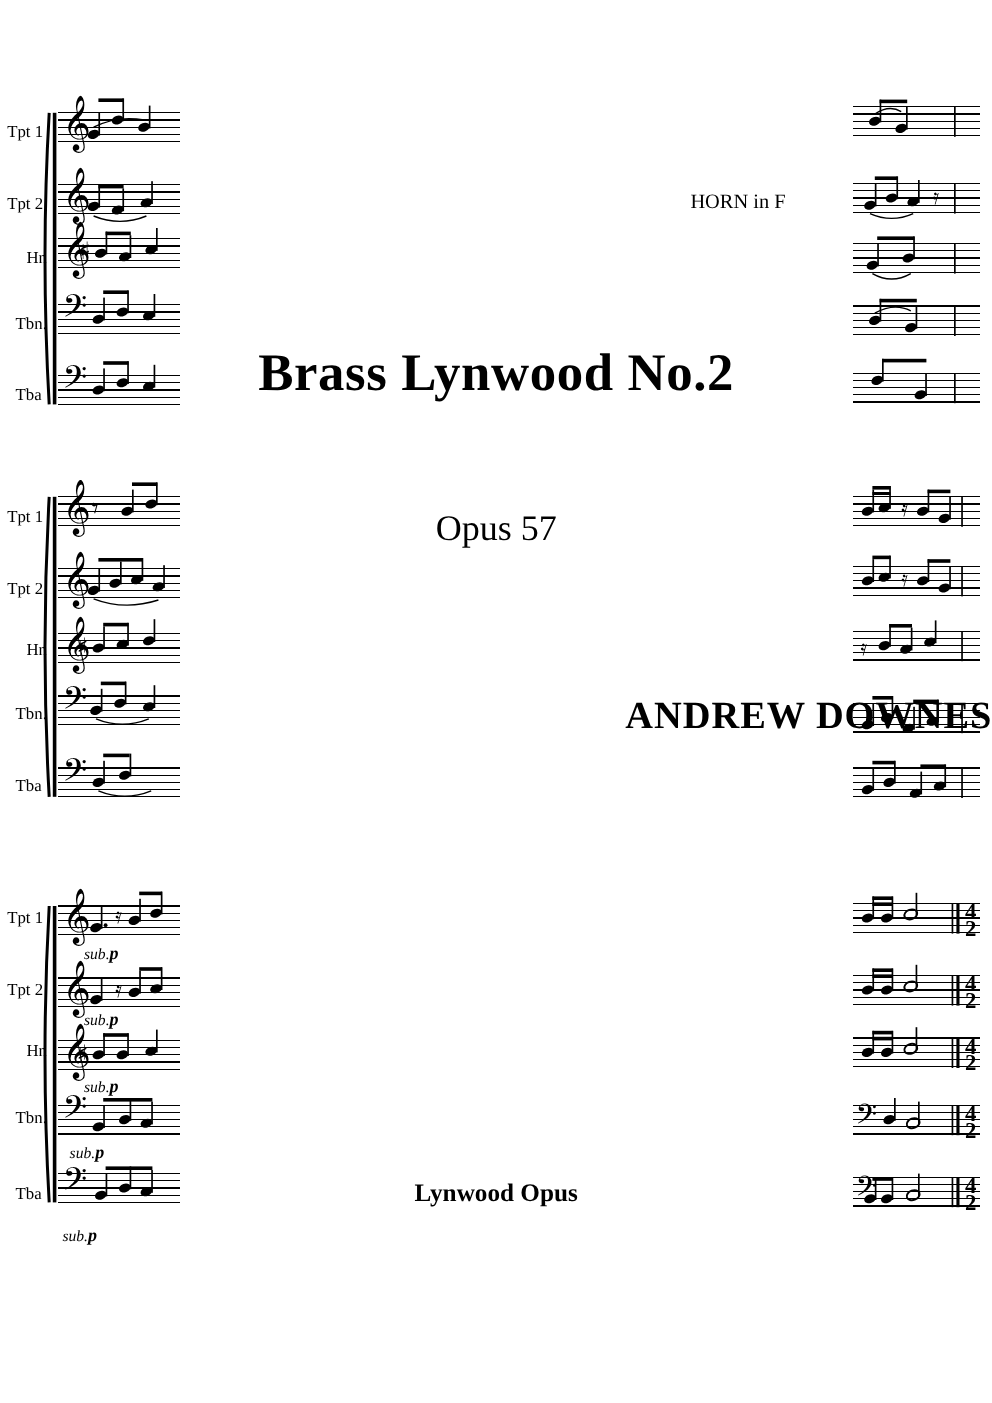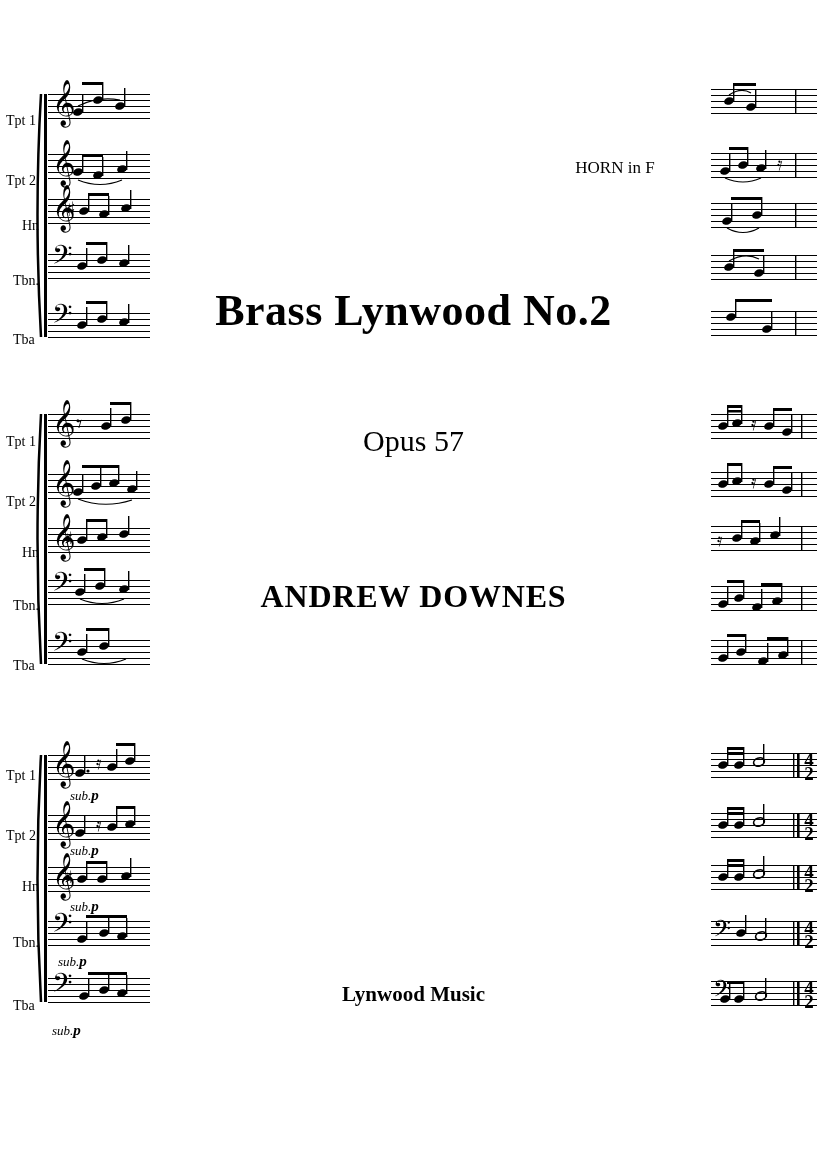--- a/index.html
+++ b/index.html
@@ -43,21 +43,21 @@
     width: 827px;
     text-align: center;
     font-size: 30px;
     font-family: "Liberation Serif", serif;
   }
   .composer {
     position: absolute;
     left: 0;
     top: 578px;
     width: 827px;
-    text-align: center;
+    text-align: right;
     font-size: 32px;
     font-weight: bold;
     letter-spacing: 0.8px;
     font-family: "Liberation Serif", serif;
   }
   .publisher {
     position: absolute;
     left: 0;
     top: 982px;
     width: 827px;
@@ -91,21 +91,20 @@
   }
   .dyn b {
     font-family: "Liberation Serif", serif;
     font-weight: bold;
     font-style: italic;
     font-size: 15px;
   }
   .stafflabel {
     font-family: "Liberation Serif", serif;
     font-size: 14px;
-    margin-top: 10px;
   }
 </style>
 </head>
 <body>
 
 <div class="system" style="left:0px; top:68px;">
 <svg width="160" height="290" viewBox="0 0 160 290" xmlns="http://www.w3.org/2000/svg">
   <g stroke="#000" stroke-width="1" shape-rendering="crispEdges">
 
     <line x1="48" y1="26" x2="150" y2="26"></line>
@@ -730,14 +729,14 @@
     <rect x="60" y="243" width="1.4" height="19"></rect>
   </g>
 </svg>
 </div>
 
 <div class="title-block">
   <div class="instrument-label">HORN in F</div>
   <div class="page-title">Brass Lynwood No.2</div>
   <div class="page-subtitle">Opus 57</div>
   <div class="composer">ANDREW DOWNES</div>
-  <div class="publisher">Lynwood Music</div>
+  <div class="publisher">Lynwood Opus</div>
 </div>
 
 </body></html>

